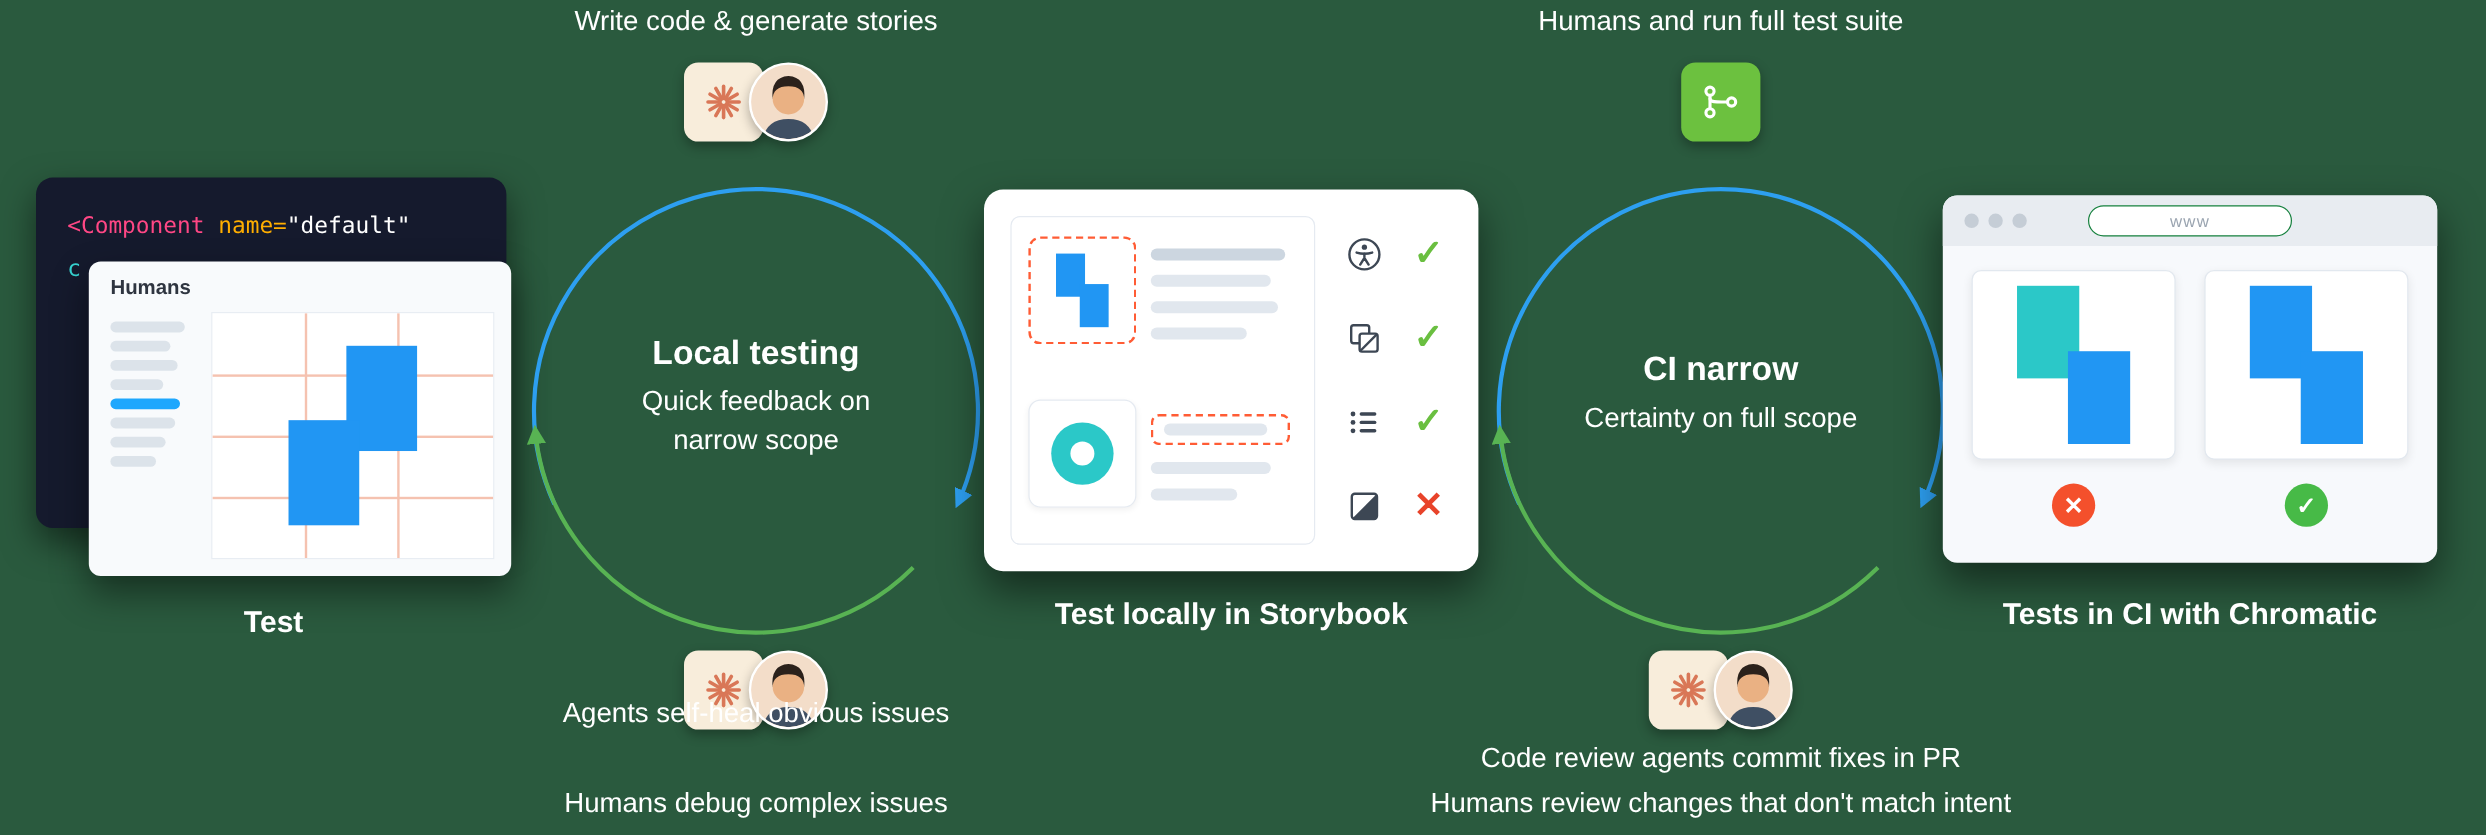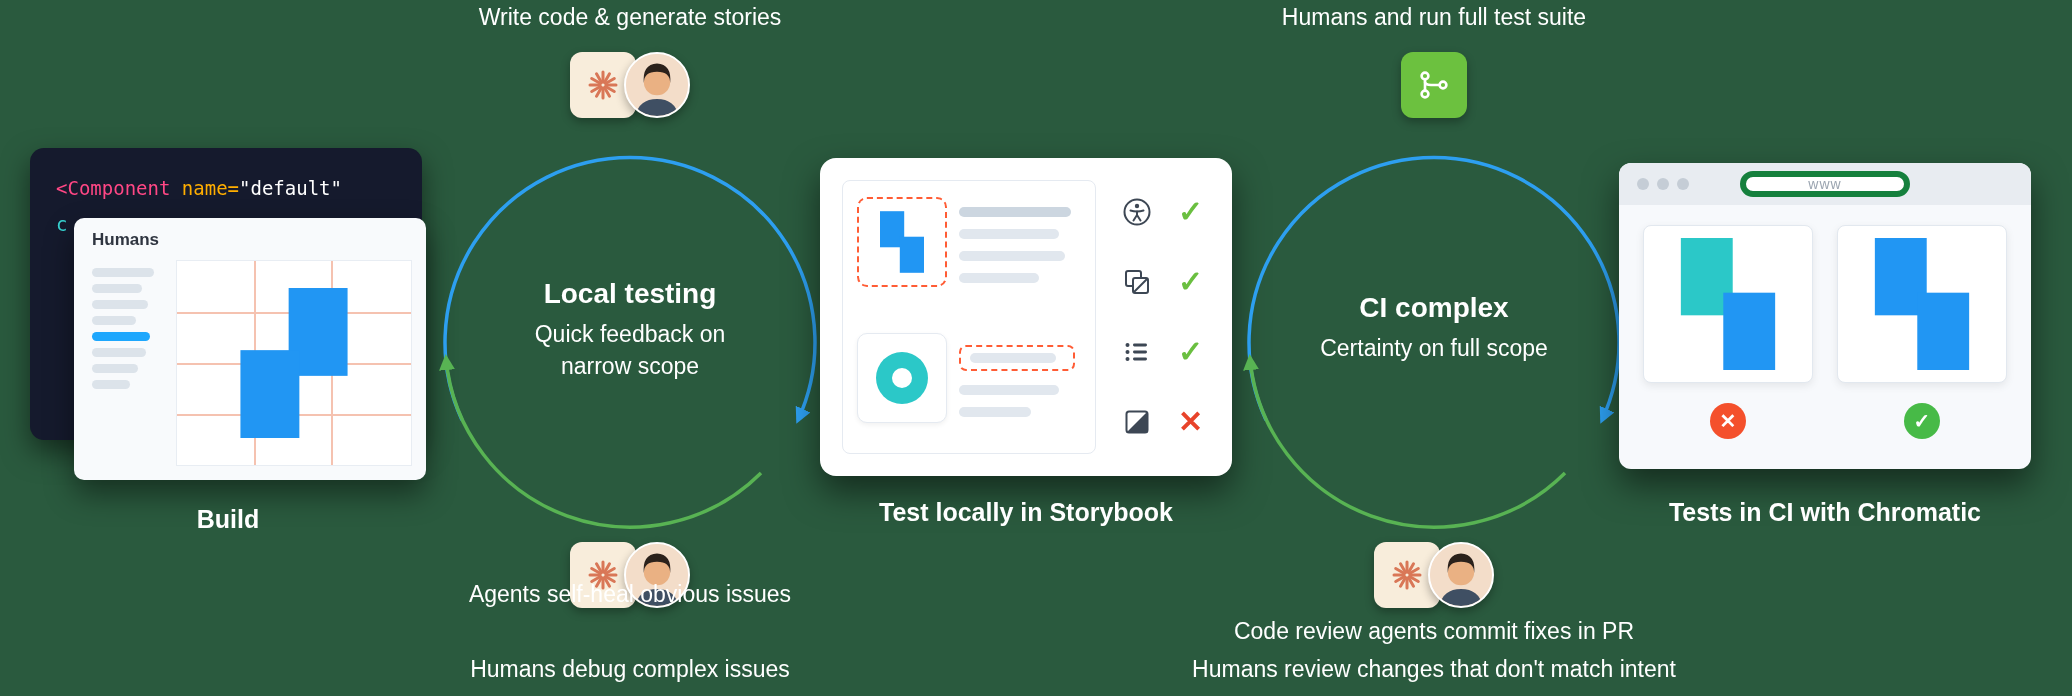--- a/index.html
+++ b/index.html
@@ -100,21 +100,21 @@
   
   .browser{
     left:1619px;top:163px;width:412px;height:306px;
     background:#f7f9fc;border-radius:12px;
     box-shadow:0 16px 34px rgba(0,0,0,.5);
   }
   .browser-bar{position:absolute;left:0;top:0;right:0;height:42px;background:#e8ecf1;border-radius:12px 12px 0 0}
   .dot{position:absolute;top:15px;width:12px;height:12px;border-radius:50%;background:#c5cdd6}
   .url-pill{
     position:absolute;left:50%;top:8px;transform:translateX(-50%);
-    width:170px;height:26px;background:#fff;border:6px solid #15803d;border-radius:13px;
+    width:170px;height:26px;background:#fff;border:1px solid #15803d;border-radius:13px;
     display:flex;align-items:center;justify-content:center;
     font-size:14px;color:#9aa4b0;letter-spacing:1px;
   }
   .shot-card{
     position:absolute;top:62px;width:170px;height:158px;
     background:#fff;border:1px solid #e2e8ef;border-radius:8px;
     display:flex;align-items:center;justify-content:center;
     box-shadow:0 3px 8px rgba(0,0,0,.08);
   }
   .badge{
@@ -214,21 +214,21 @@
     <div class="gridline v" style="left:66%"></div>
     <div class="gridline h" style="top:25%"></div>
     <div class="gridline h" style="top:50%"></div>
     <div class="gridline h" style="top:75%"></div>
     <svg class="mirror" width="110" height="150" viewBox="0 0 100 140">
         <use href="#step-shape"></use>
       </svg>
   </div>
 </div>
 
-<div class="abs window-label" style="left:0;top:505px;width:456px">Build</div>
+<div class="abs window-label" style="left:0;top:505px;width:456px">Test</div>
 
 <svg class="abs" style="left:410px;top:122px" width="440" height="440">
   <defs>
     <marker id="ab1" markerWidth="16" markerHeight="16" viewBox="0 0 16 16" refX="12" refY="8" orient="auto" markerUnits="userSpaceOnUse">
       <path d="M0 0 L16 8 L0 16 Z" style="fill:var(--arc-blue,#2d9ff0)"></path>
     </marker>
     <marker id="ag1" markerWidth="16" markerHeight="16" viewBox="0 0 16 16" refX="12" refY="8" orient="auto" markerUnits="userSpaceOnUse">
       <path d="M0 0 L16 8 L0 16 Z" style="fill:var(--arc-green,#58b353)"></path>
     </marker>
   </defs>
@@ -333,21 +333,21 @@
 <div class="abs cycle-label" style="left:1084px;top:4px;width:700px">Humans and run full test suite</div>
 
 <div class="icon-pair" style="left:1401px;top:52px">
   <div class="tile green">
       <svg width="36" height="36" viewBox="0 0 36 36">
         <use href="#git-g"></use>
       </svg>
     </div>
 </div>
 
-<div class="cycle-title" style="left:1284px;top:292px;width:300px">CI complex</div>
+<div class="cycle-title" style="left:1284px;top:292px;width:300px">CI narrow</div>
 <div class="cycle-sub" style="left:1224px;top:332px;width:420px">Certainty on full scope</div>
 
 <div class="icon-pair" style="left:1374px;top:542px">
   <div class="tile">
       <svg width="34" height="34" viewBox="0 0 34 34">
         <use href="#starburst-g"></use>
       </svg>
     </div>
   <div class="avatar"><svg width="62" height="62" viewBox="0 0 66 66">
         <use href="#avatar-g"></use>

